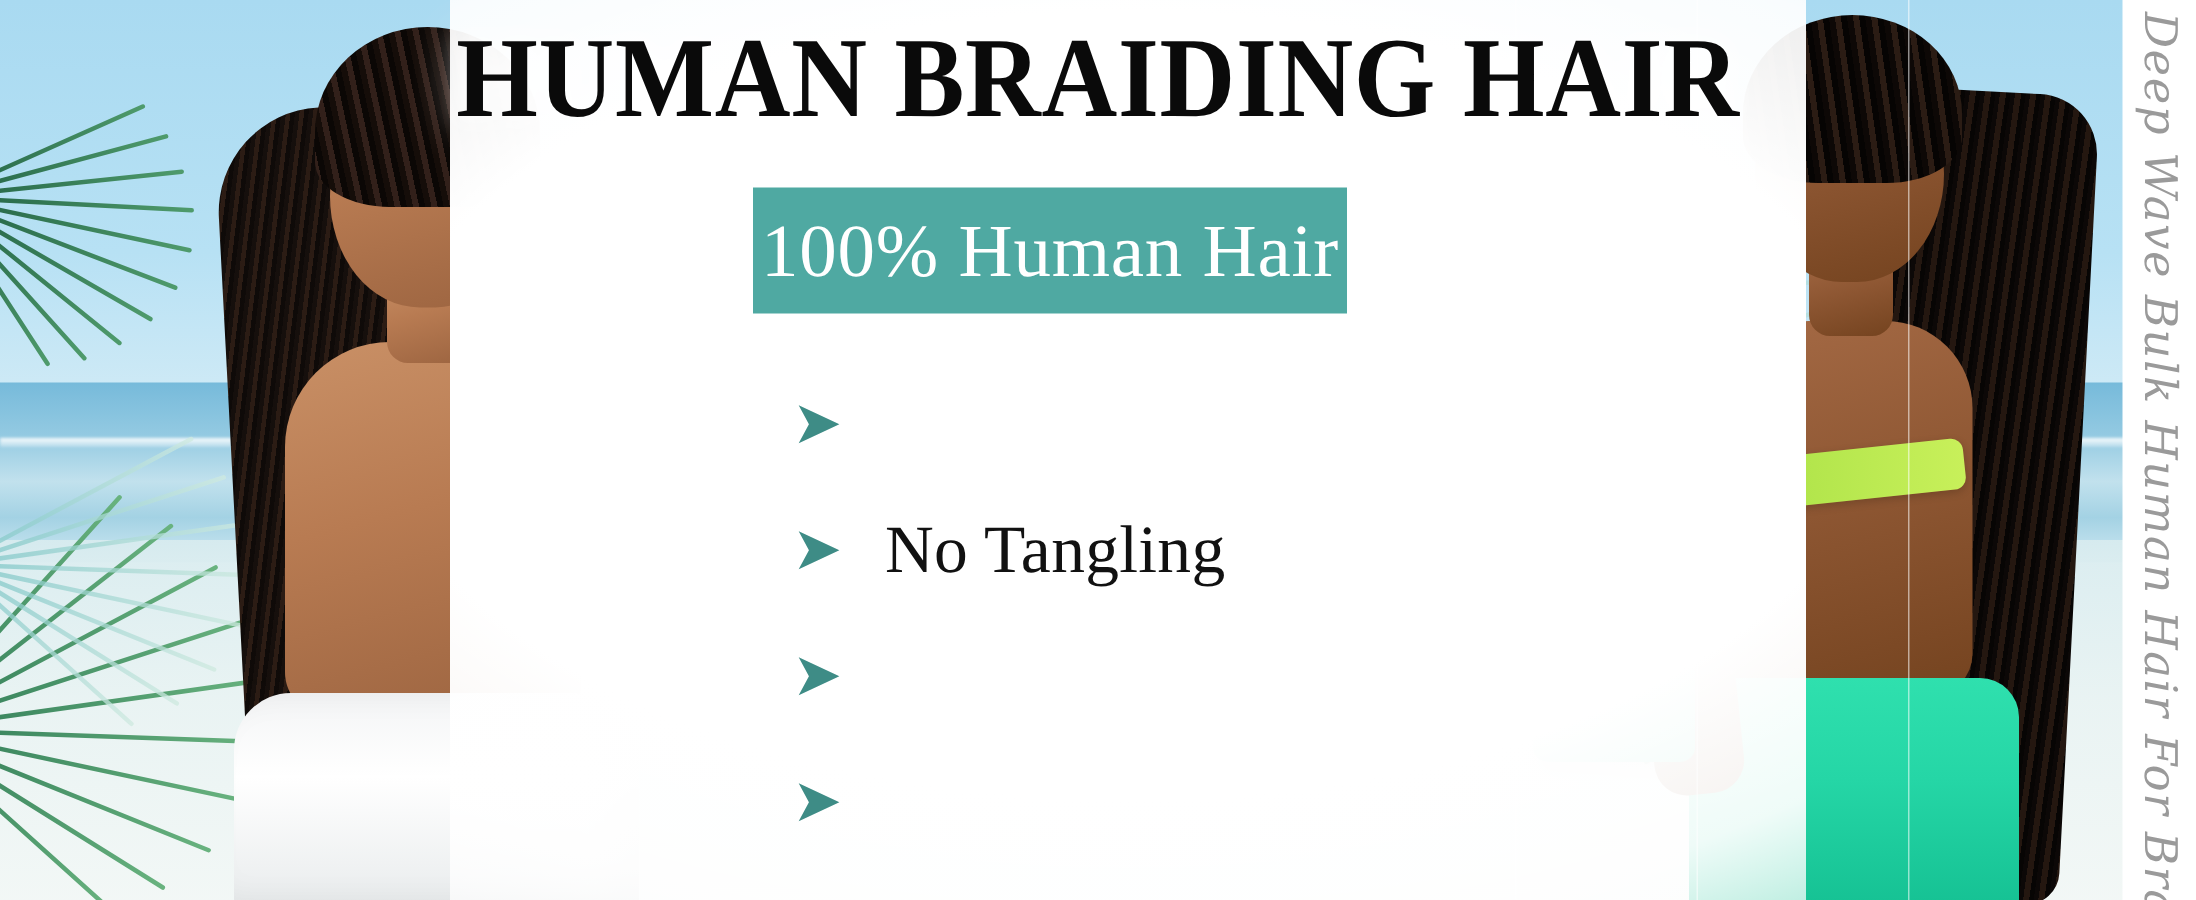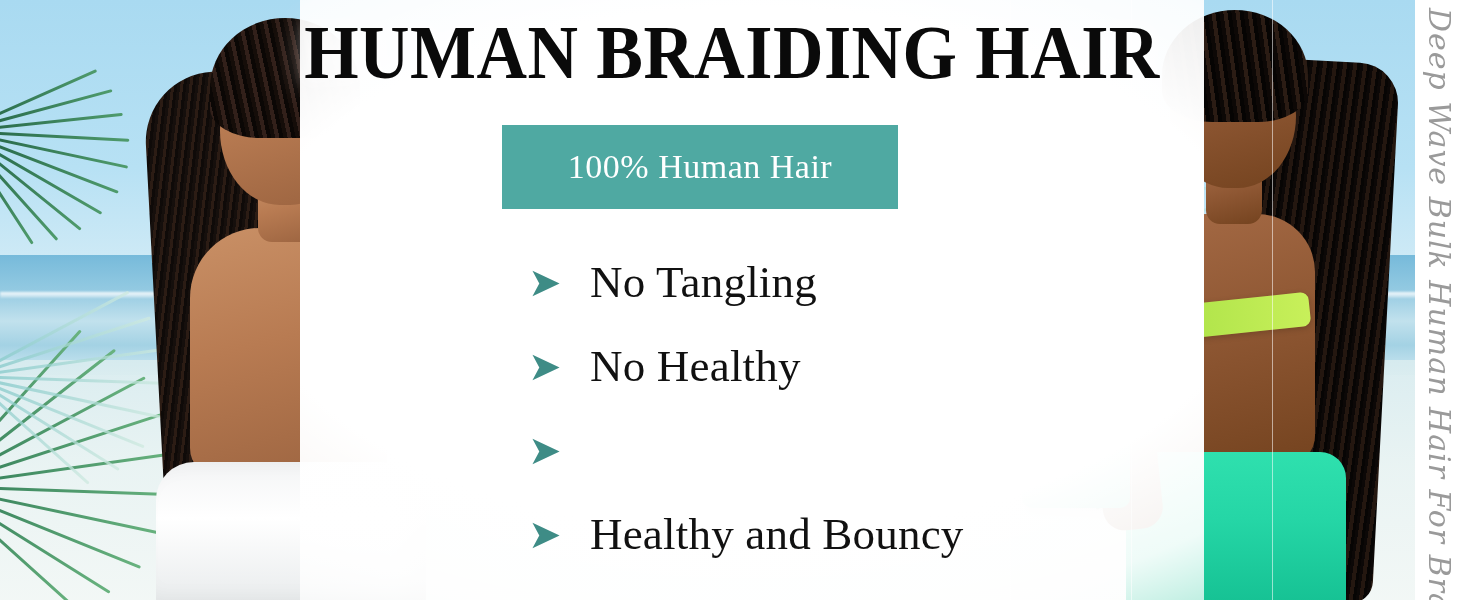--- a/index.html
+++ b/index.html
@@ -95,21 +95,21 @@
   
   .title{position:absolute;left:0;right:0;top:14px;text-align:center;
     font-family:"Liberation Serif",serif;font-weight:700;
     font-size:76px;line-height:1;letter-spacing:.5px;color:#0a0a0a;
     transform:scaleX(.92);transform-origin:50% 50%;
     text-shadow:0 0 16px rgba(255,255,255,.95),0 0 34px rgba(255,255,255,.9);}
 
   .badge{position:absolute;left:502px;top:125px;width:396px;height:84px;
     display:flex;align-items:center;justify-content:center;}
   .badge-bg{position:absolute;inset:0;}
-  .badge-text{position:relative;color:#ffffff;font-size:34px;line-height:1;
+  .badge-text{position:relative;color:#ffffff;font-size:50px;line-height:1;
     font-family:"Liberation Serif",serif;letter-spacing:.5px;}
 
   .features{position:absolute;left:528px;top:240px;width:520px;}
   .feature{display:flex;align-items:center;height:84px;}
   .arrow{width:62px;flex:0 0 62px;font-size:40px;line-height:1;
     font-family:"DejaVu Sans",sans-serif;}
   .feature-label{font-family:"Liberation Serif",serif;font-size:45px;line-height:1;
     color:#111111;letter-spacing:.2px;
     text-shadow:0 0 12px rgba(255,255,255,.9);}
 
@@ -219,32 +219,30 @@
   <div class="title" style="color: rgb(10, 10, 10);">HUMAN BRAIDING HAIR</div>
 
   <div class="badge">
     <div class="badge-bg" style="background: rgb(79, 169, 162);"></div>
     <span class="badge-text" style="color: rgb(255, 255, 255);">100% Human Hair</span>
   </div>
 
   <div class="features">
     <div class="feature">
       <span class="arrow" style="color: rgb(62, 140, 134);">➤</span>
+    </div>
+    <div class="feature">
+      <span class="arrow" style="color: rgb(62, 140, 134);">➤</span>
       <span class="feature-label">No Tangling</span>
     </div>
     <div class="feature">
       <span class="arrow" style="color: rgb(62, 140, 134);">➤</span>
-      <span class="feature-label">No Healthy</span>
-    </div>
-    <div class="feature">
-      <span class="arrow" style="color: rgb(62, 140, 134);">➤</span>
-    </div>
-    <div class="feature">
-      <span class="arrow" style="color: rgb(62, 140, 134);">➤</span>
-      <span class="feature-label">Healthy and Bouncy</span>
+    </div>
+    <div class="feature">
+      <span class="arrow" style="color: rgb(62, 140, 134);">➤</span>
     </div>
   </div>
 
   <div class="side-strip">
     <span class="side-text" style="color: rgb(154, 154, 154);">Deep Wave Bulk Human Hair For Braiding</span>
   </div>
 
 </div>
 
 </body></html>

